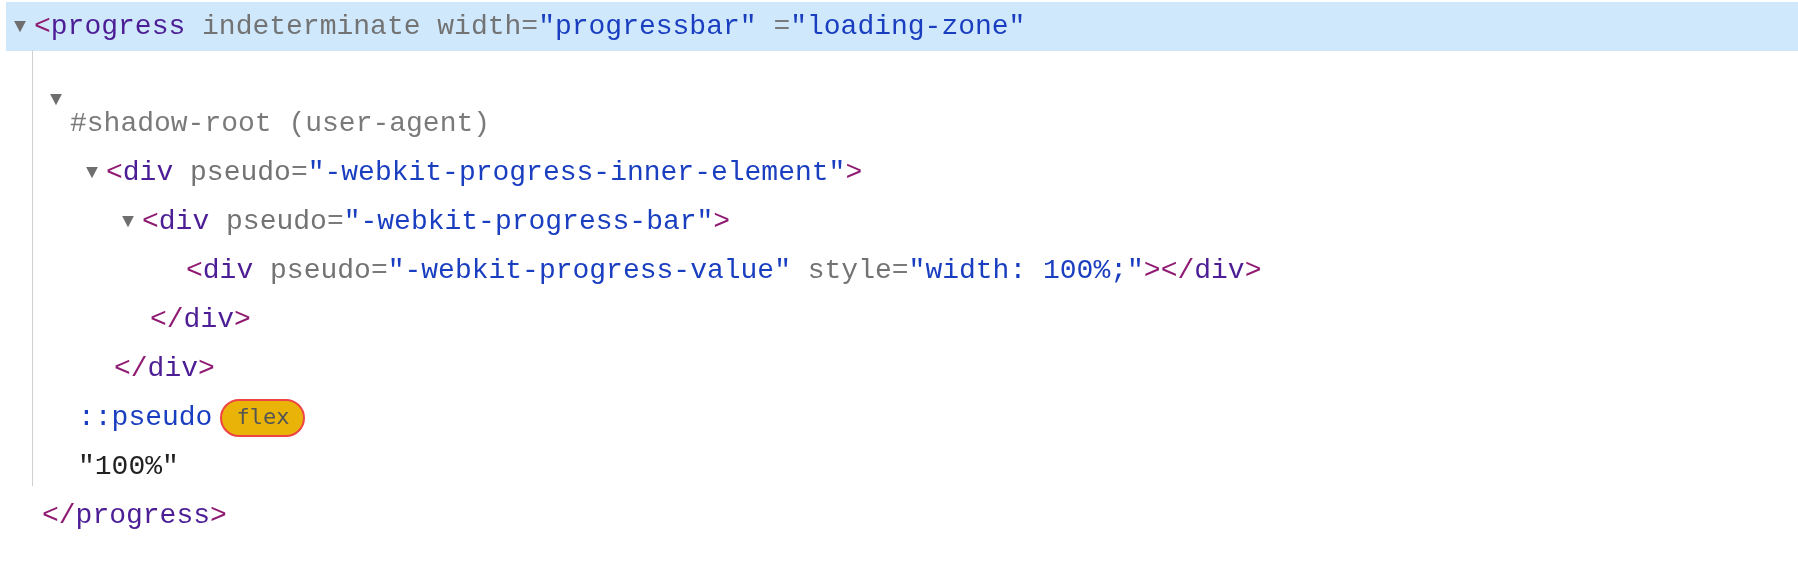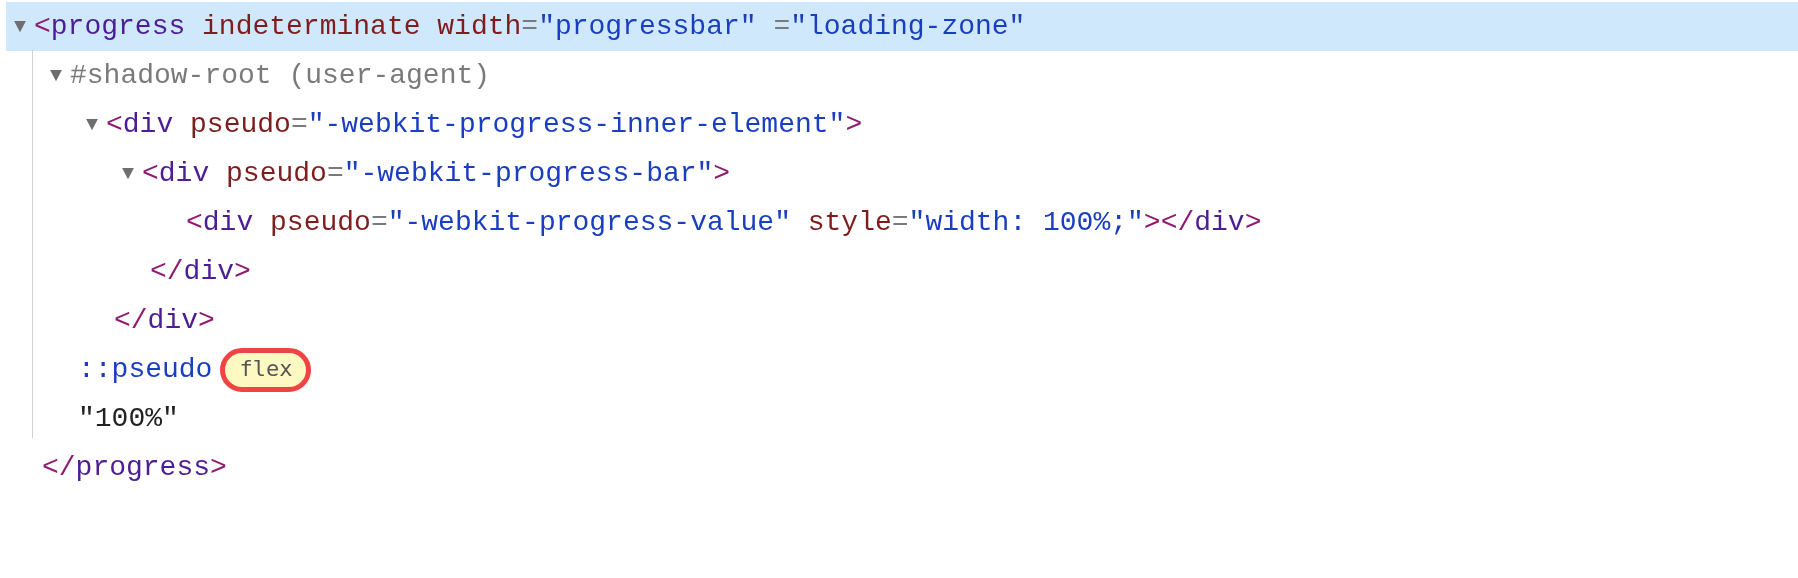--- a/index.html
+++ b/index.html
@@ -41,32 +41,32 @@
     background: #d0d0d0;
   }
   .indent1 { padding-left: 36px; }
   .indent2 { padding-left: 72px; }
   .indent3 { padding-left: 108px; }
   .indent4 { padding-left: 144px; }
   .indent5 { padding-left: 180px; }
 
   .punct  { color: #8f1a72; }   
   .tag    { color: #4c1d95; }
-  .attr   { color: #7f1d1d; }
+  .attr   { color: #737373; }
   .eq     { color: #7a7a7a; }
   .val    { color: #1a3ec0; }
-  .shadow { color: #7a7a7a; }
+  .shadow { color: #7a7a7a; margin-top: 48px; }
   .pseudo { color: #1a3ec0; font-weight: 500; }
   .text   { color: #222; }
 
   .badge {
     display: inline-flex;
     align-items: center;
-    border: 5px solid #ef4444;
-    background: #fef9c3;
+    border: 2px solid #ef4444;
+    background: #eab308;
     color: #555;
     border-radius: 999px;
     font-size: 22px;
     padding: 0 14px;
     height: 34px;
     margin-left: 8px;
     font-family: Menlo, Consolas, monospace;
     text-align: center;
   }
 </style>

